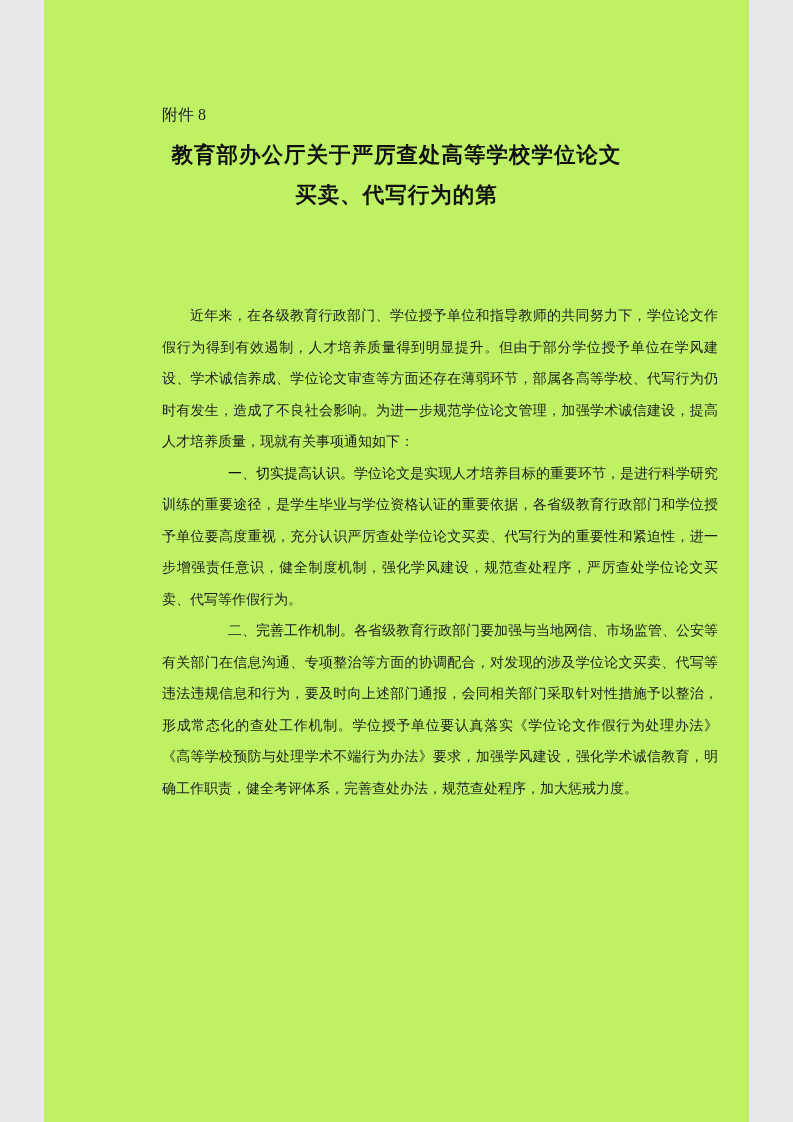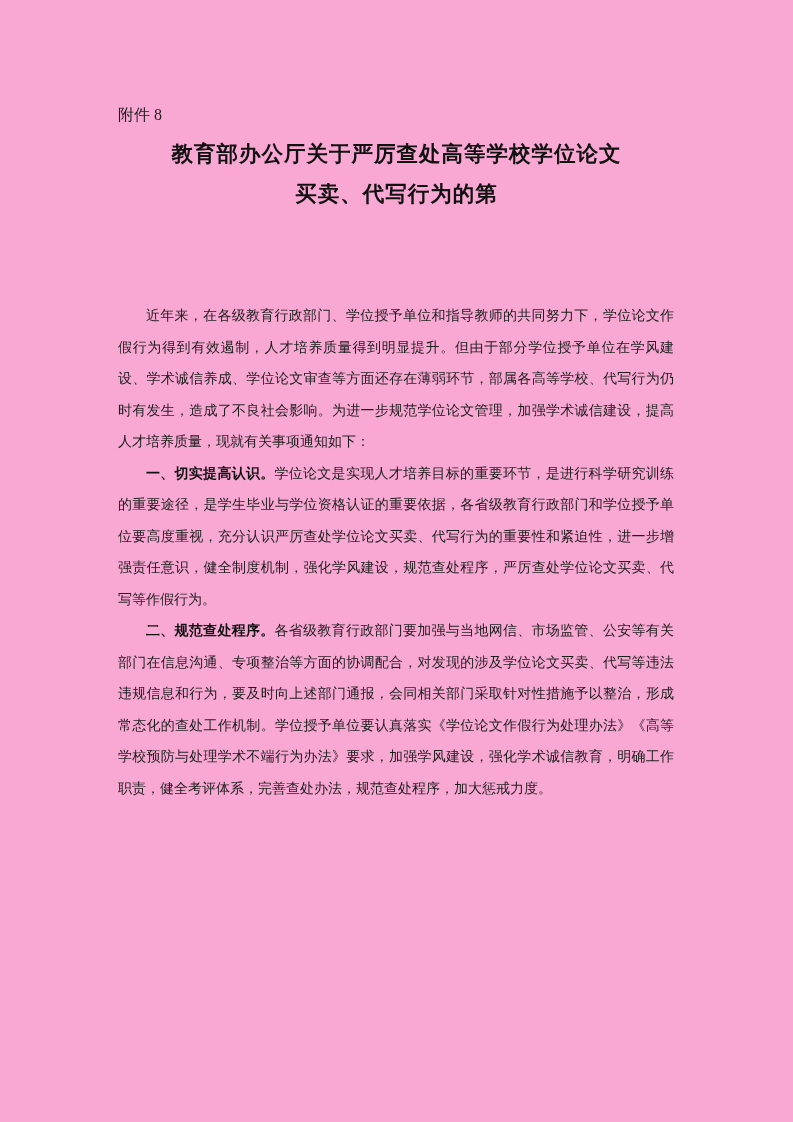--- a/index.html
+++ b/index.html
@@ -2,43 +2,43 @@
 <html><head>
 <meta charset="utf-8">
 <style>
   html, body {
     margin: 0;
     padding: 0;
     background: #e8e8e8;
   }
   .page {
     position: relative;
-    width: 793px;
+    width: 705px;
     height: 1122px;
     margin: 0 auto;
-    background: #f9a8d4;
+    background: #bef264;
     overflow: hidden;
     color: #1d1d1d;
     font-family: "Liberation Serif", "DejaVu Serif", serif;
   }
   .attachment-label {
     position: absolute;
     left: 118px;
     top: 104px;
     font-size: 16px;
     line-height: 22px;
     white-space: pre;
   }
   .doc-title {
     position: absolute;
     left: 0;
     right: 0;
     top: 135px;
     text-align: center;
-    font-family: Liberation Mono, monospace;
+    font-family: Liberation Serif, serif;
     font-weight: 700;
     font-size: 21.5px;
     line-height: 40px;
     letter-spacing: 1px;
     color: #111111;
   }
   .doc-number {
     position: absolute;
     right: 120px;
     top: 232px;
@@ -58,22 +58,23 @@
   }
   .doc-body p {
     margin: 0;
     text-indent: 2em;
   }
   .doc-body p.no-indent {
     text-indent: 0;
   }
   .sec-head {
     font-family: "Liberation Sans", "DejaVu Sans", sans-serif;
-    font-weight: 700;
+    font-weight: 400;
     color: #111111;
+    margin-left: 38px;
   }
 </style>
 </head>
 <body>
 
 <div class="page">
 
   <div class="attachment-label">附件 8</div>
 
   <div class="doc-title">
@@ -82,18 +83,18 @@
   </div>
 
 
   <div class="doc-body">
 
 
     <p>近年来，在各级教育行政部门、学位授予单位和指导教师的共同努力下，学位论文作假行为得到有效遏制，人才培养质量得到明显提升。但由于部分学位授予单位在学风建设、学术诚信养成、学位论文审查等方面还存在薄弱环节，部属各高等学校、代写行为仍时有发生，造成了不良社会影响。为进一步规范学位论文管理，加强学术诚信建设，提高人才培养质量，现就有关事项通知如下：</p>
 
     <p><span class="sec-head">一、切实提高认识。</span><span>学位论文是实现人才培养目标的重要环节，是进行科学研究训练的重要途径，是学生毕业与学位资格认证的重要依据，各省级教育行政部门和学位授予单位要高度重视，充分认识严厉查处学位论文买卖、代写行为的重要性和紧迫性，进一步增强责任意识，健全制度机制，强化学风建设，规范查处程序，严厉查处学位论文买卖、代写等作假行为。</span></p>
 
-    <p><span class="sec-head">二、规范查处程序。</span><span>各省级教育行政部门要加强与当地网信、市场监管、公安等有关部门在信息沟通、专项整治等方面的协调配合，对发现的涉及学位论文买卖、代写等违法违规信息和行为，要及时向上述部门通报，会同相关部门采取针对性措施予以整治，形成常态化的查处工作机制。学位授予单位要认真落实《学位论文作假行为处理办法》《高等学校预防与处理学术不端行为办法》要求，加强学风建设，强化学术诚信教育，明确工作职责，健全考评体系，完善查处办法，规范查处程序，加大惩戒力度。</span></p>
+    <p><span class="sec-head">二、完善工作机制。</span><span>各省级教育行政部门要加强与当地网信、市场监管、公安等有关部门在信息沟通、专项整治等方面的协调配合，对发现的涉及学位论文买卖、代写等违法违规信息和行为，要及时向上述部门通报，会同相关部门采取针对性措施予以整治，形成常态化的查处工作机制。学位授予单位要认真落实《学位论文作假行为处理办法》《高等学校预防与处理学术不端行为办法》要求，加强学风建设，强化学术诚信教育，明确工作职责，健全考评体系，完善查处办法，规范查处程序，加大惩戒力度。</span></p>
 
 
   </div>
 
 </div>
 
 </body></html>

